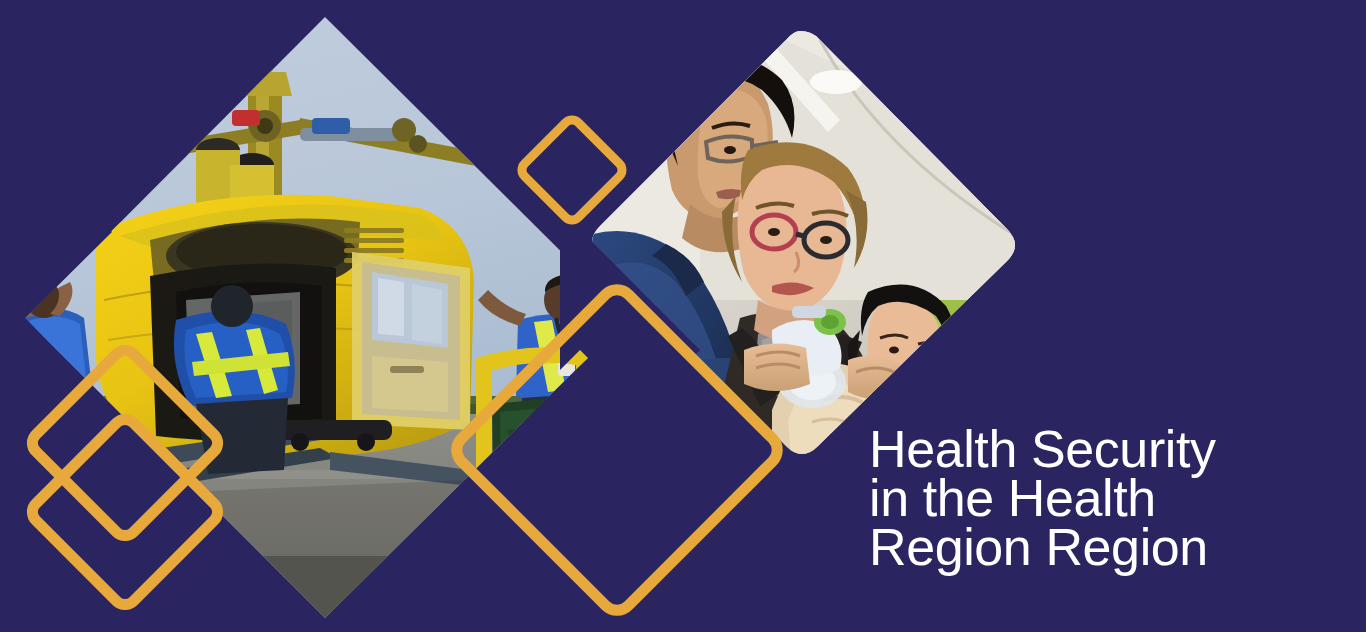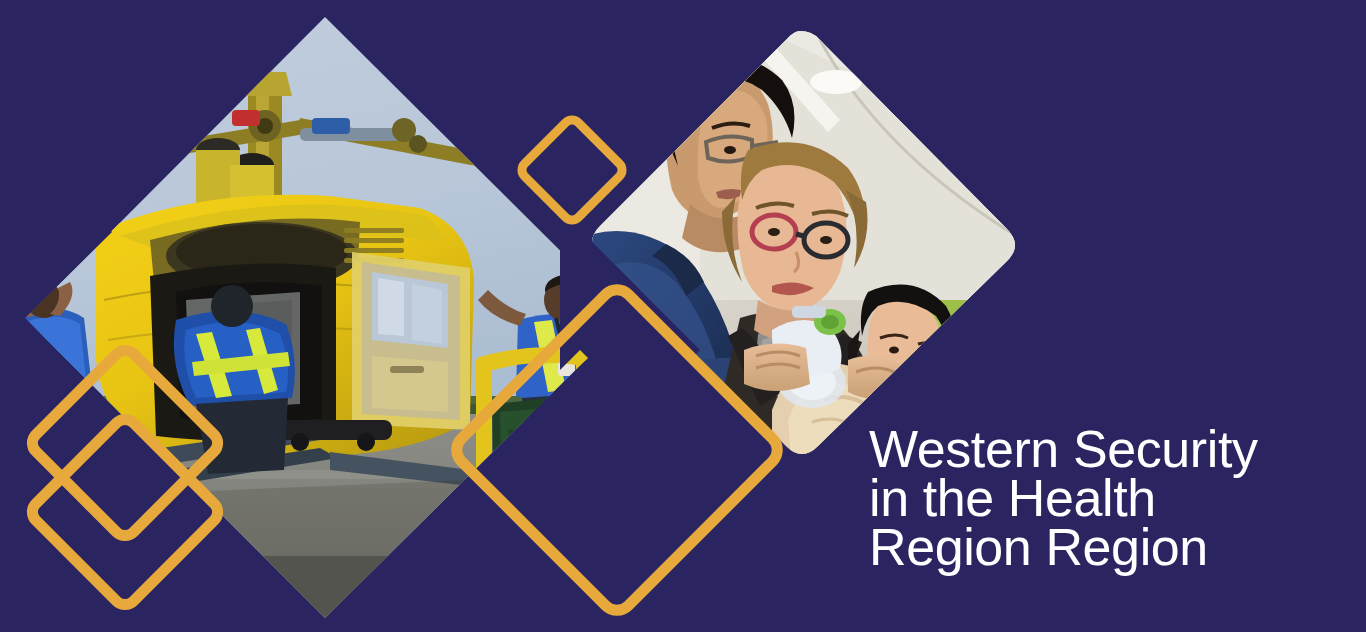--- a/index.html
+++ b/index.html
@@ -387,18 +387,18 @@
 
       <rect x="56" y="374" width="138" height="138" rx="12" stroke-width="11" transform="rotate(45 125 443)"></rect>
 
       <rect x="56" y="443" width="138" height="138" rx="12" stroke-width="11" transform="rotate(45 125 512)"></rect>
 
       <rect x="499" y="332" width="236" height="236" rx="16" stroke-width="11" transform="rotate(45 617 450)"></rect>
     </g>
   </svg>
 
   <div id="title-block">
-    <span class="tline">Western Security</span>
+    <span class="tline">Health Security</span>
     <span class="tline">in the Health</span>
     <span class="tline">Region Region</span>
   </div>
 
 </div>
 
 </body></html>

